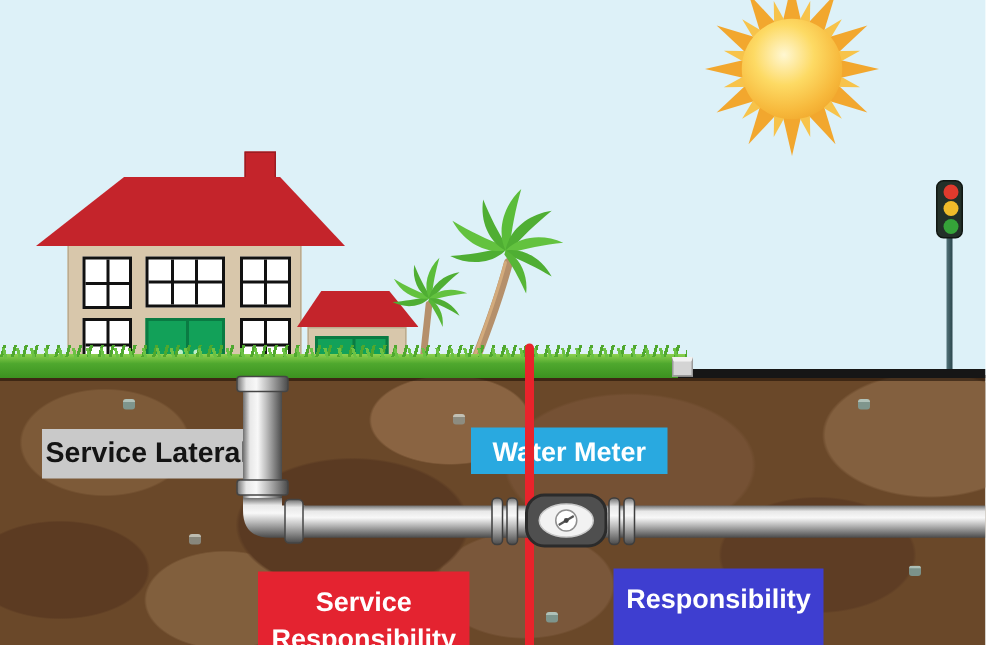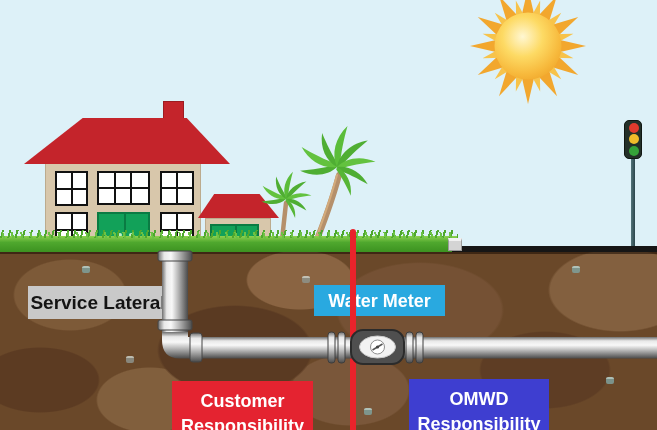--- a/index.html
+++ b/index.html
@@ -247,21 +247,20 @@
       <rect x="416" y="332" width="7" height="31" rx="3"></rect>
     </g>
     <rect x="351" y="330" width="53" height="34" rx="12" fill="#4f4f4f" stroke="#2b2b2b" stroke-width="2"></rect>
     <ellipse cx="377.5" cy="347" rx="18" ry="11" fill="#f2f2f2" stroke="#c9c9c9"></ellipse>
     <circle cx="377.5" cy="347" r="7" fill="#ffffff" stroke="#8f8f8f"></circle>
     <line x1="372.5" y1="350" x2="382.5" y2="344" stroke="#555" stroke-width="1.5"></line>
     <circle cx="377.5" cy="347" r="1.6" fill="#444"></circle>
   </svg>
 
   <div class="abs tag tag-two tag-customer">
-    <span>Customer</span>
+    <span>Service</span>
     <span>Responsibility</span>
   </div>
   <div class="abs tag tag-two tag-omwd">
-    <span>OMWD</span>
     <span>Responsibility</span>
   </div>
 
 </div>
 
 </body></html>

